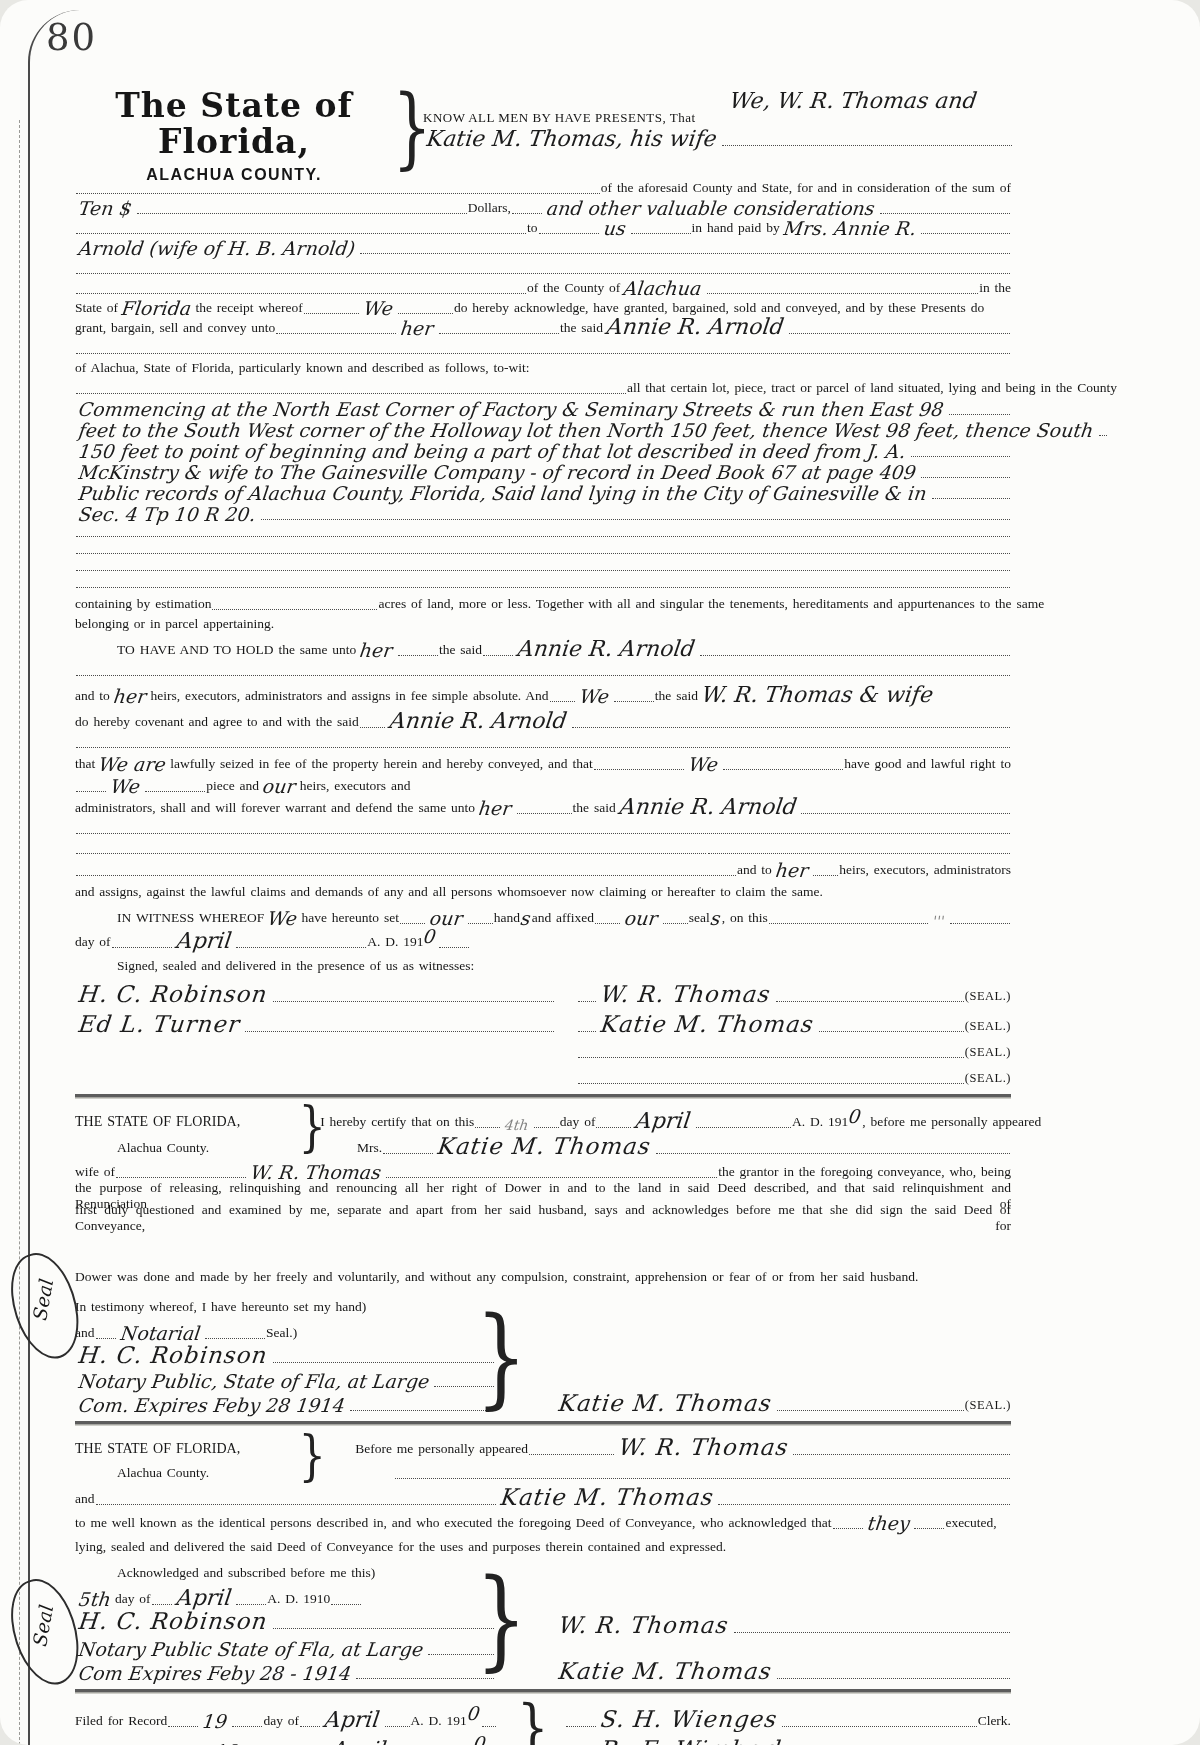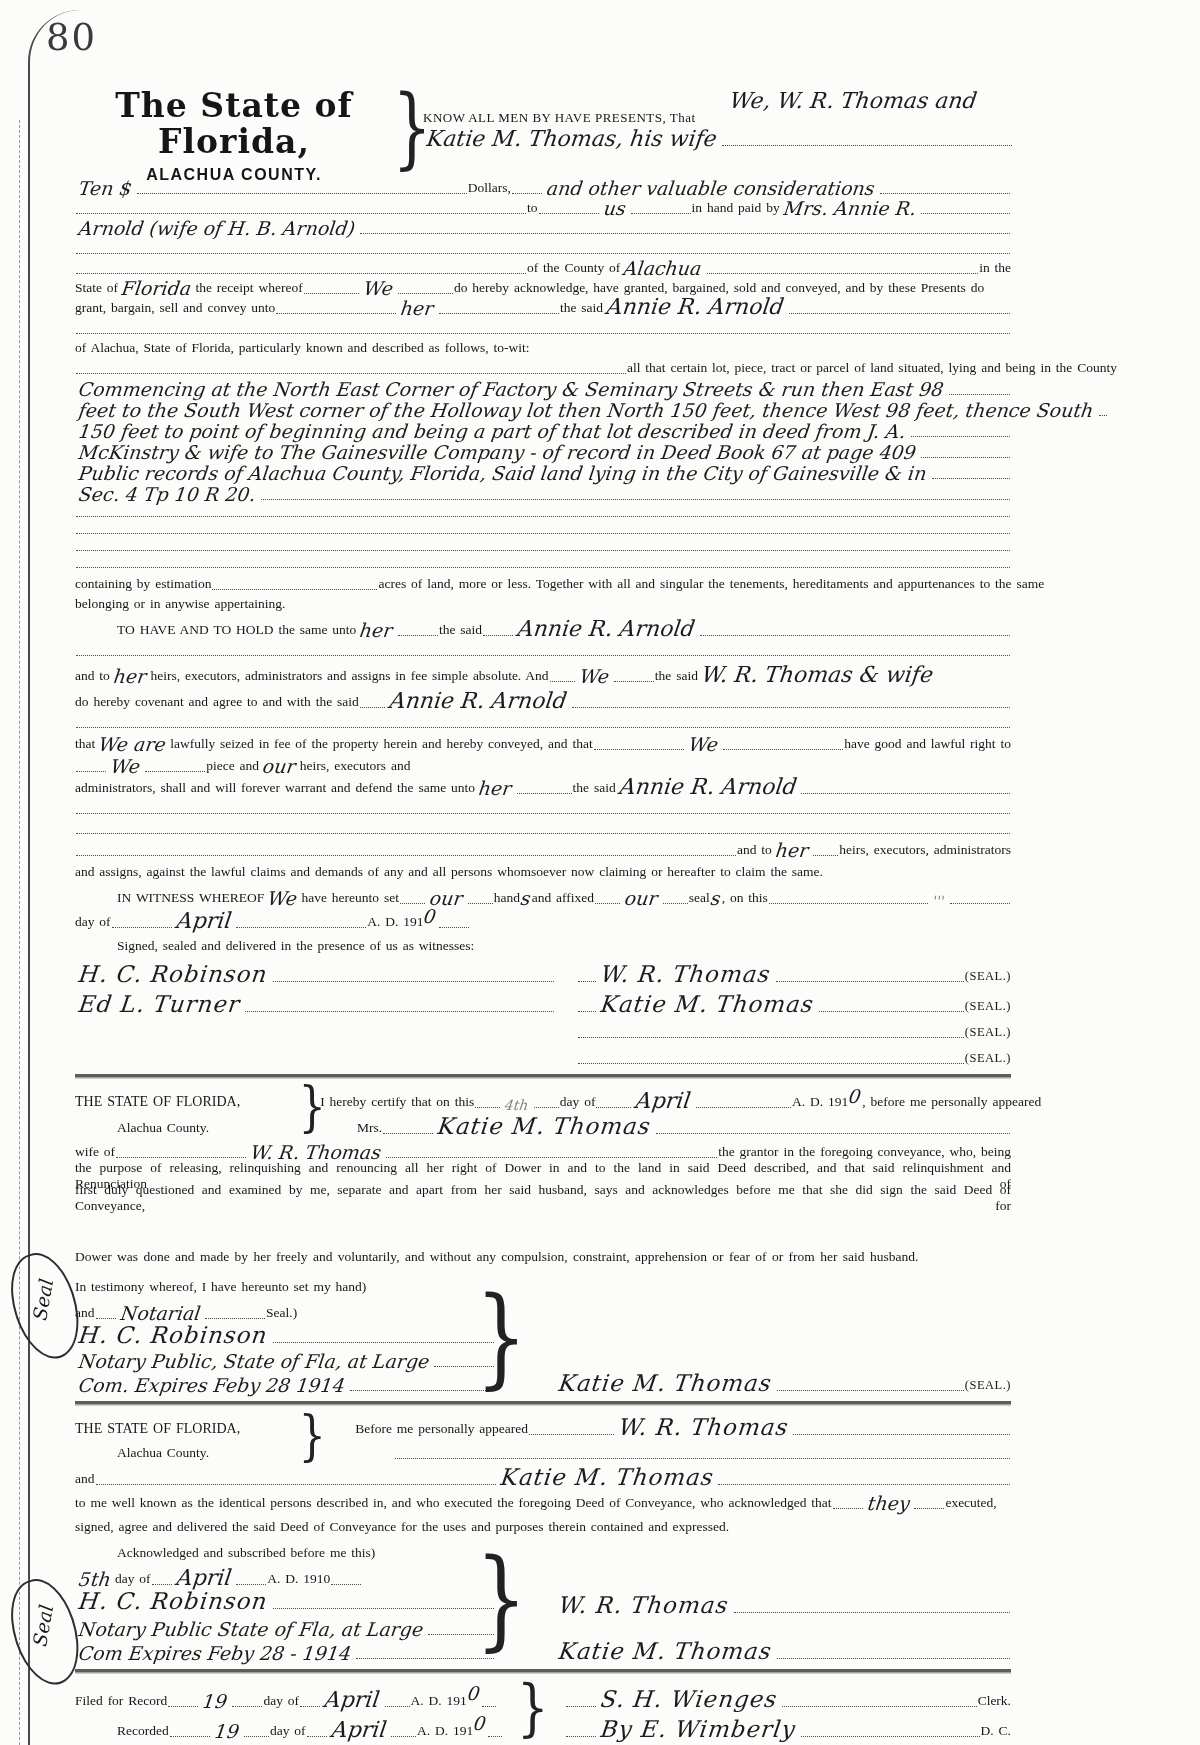--- a/index.html
+++ b/index.html
@@ -1,18 +1,18 @@
 <!DOCTYPE html>
 <html><head>
 <meta charset="utf-8">
 <title>Deed Record — Page 80</title>
 <style>
   html,body{margin:0;padding:0;background:#e8e8e4;}
   .page{position:relative;width:1200px;height:1745px;margin:0 auto;background:#fcfcfa;
-        font-family:"Liberation Serif",serif;color:#161616;overflow:hidden;}
+        font-family:"Liberation Serif",serif;color:#161616;overflow:hidden;border-radius:28px;}
   
   .scan-corner{position:absolute;left:28px;top:10px;width:1152px;height:90px;
 bort       border-top:2px solid #4a4a4a;border-left:2px solid #4a4a4a;border-top-left-radius:52px;}
   .scan-left{position:absolute;left:28px;top:70px;bottom:0;width:0;border-left:2px solid #4a4a4a;}
   .scan-left2{position:absolute;left:19px;top:120px;bottom:0;width:0;border-left:1px dashed #9a9a96;}
   .pagenum{position:absolute;left:46px;top:16px;font-family:"DejaVu Serif",serif;
         font-size:37px;color:#3a3a3a;letter-spacing:2px;}
   
   .hdr{position:absolute;left:78px;top:88px;width:935px;height:88px;}
   .hdr .state{font-family:"DejaVu Serif",serif;font-weight:bold;font-size:33px;
@@ -68,20 +68,24 @@
     <div class="g1"><span class="hw big">We, W. R. Thomas and</span></div>
     <div class="g2">
         <span class="hw big">Katie M. Thomas, his wife</span>
         <span class="d"></span>
       </div>
   </div>
 
   <div class="form">
 
     <div class="row">
+        <span class="d"></span>
+        <span class="p">of the aforesaid County and State, for and in consideration of the sum of</span>
+      </div>
+    <div class="row">
         <span class="hw">Ten $</span>
         <span class="dw" style="width:330px"></span>
         <span class="p">Dollars,</span>
         <span class="dw" style="width:30px"></span>
         <span class="hw">and other valuable considerations</span>
         <span class="d"></span>
       </div>
     <div class="row">
         <span class="dw" style="width:450px"></span>
         <span class="p">to</span>
@@ -175,21 +179,21 @@
           <span class="d"></span>
         </div>
     </div>
 
     <div class="row" style="height:22px">
         <span class="p">containing by estimation</span>
         <span class="dw" style="width:165px"></span>
         <span class="p">acres of land, more or less.  Together with all and singular the tenements, hereditaments and appurtenances to the same</span>
       </div>
     <div class="row">
-        <span class="p">belonging or in anywise appertaining.</span>
+        <span class="p">belonging or in parcel appertaining.</span>
       </div>
     <div class="row" style="height:26px">
         <span class="p indent">TO HAVE AND TO HOLD the same unto</span>
         <span class="hw">her</span>
         <span class="dw" style="width:40px"></span>
         <span class="p">the said</span>
         <span class="dw" style="width:30px"></span>
         <span class="hw big">Annie R. Arnold</span>
         <span class="d"></span>
       </div>
@@ -430,21 +434,21 @@
           <span class="d"></span>
         </div>
       <div class="row" style="height:24px">
           <span class="p">to me well known as the identical persons  described in, and who executed the foregoing Deed of Conveyance, who acknowledged that</span>
           <span class="dw" style="width:30px"></span>
           <span class="hw">they</span>
           <span class="dw" style="width:30px"></span>
           <span class="p">executed,</span>
         </div>
       <div class="row" style="height:24px">
-          <span class="p">signed, agree and delivered the said Deed of Conveyance for the uses and purposes therein contained and expressed.</span>
+          <span class="p">lying, sealed and delivered the said Deed of Conveyance for the uses and purposes therein contained and expressed.</span>
         </div>
       <div class="row" style="height:26px">
           <span class="p indent">Acknowledged and subscribed before me this</span>
           <span class="p">)</span>
         </div>
       <div class="col2" style="position:relative">
         <span class="bracechar" style="position:absolute;left:392px;top:-12px;font-size:108px;line-height:100px;transform:scaleX(.75)">}</span>
         <div style="flex:0 0 420px">
           <div class="row" style="height:26px">
               <span class="hw">5th</span>

